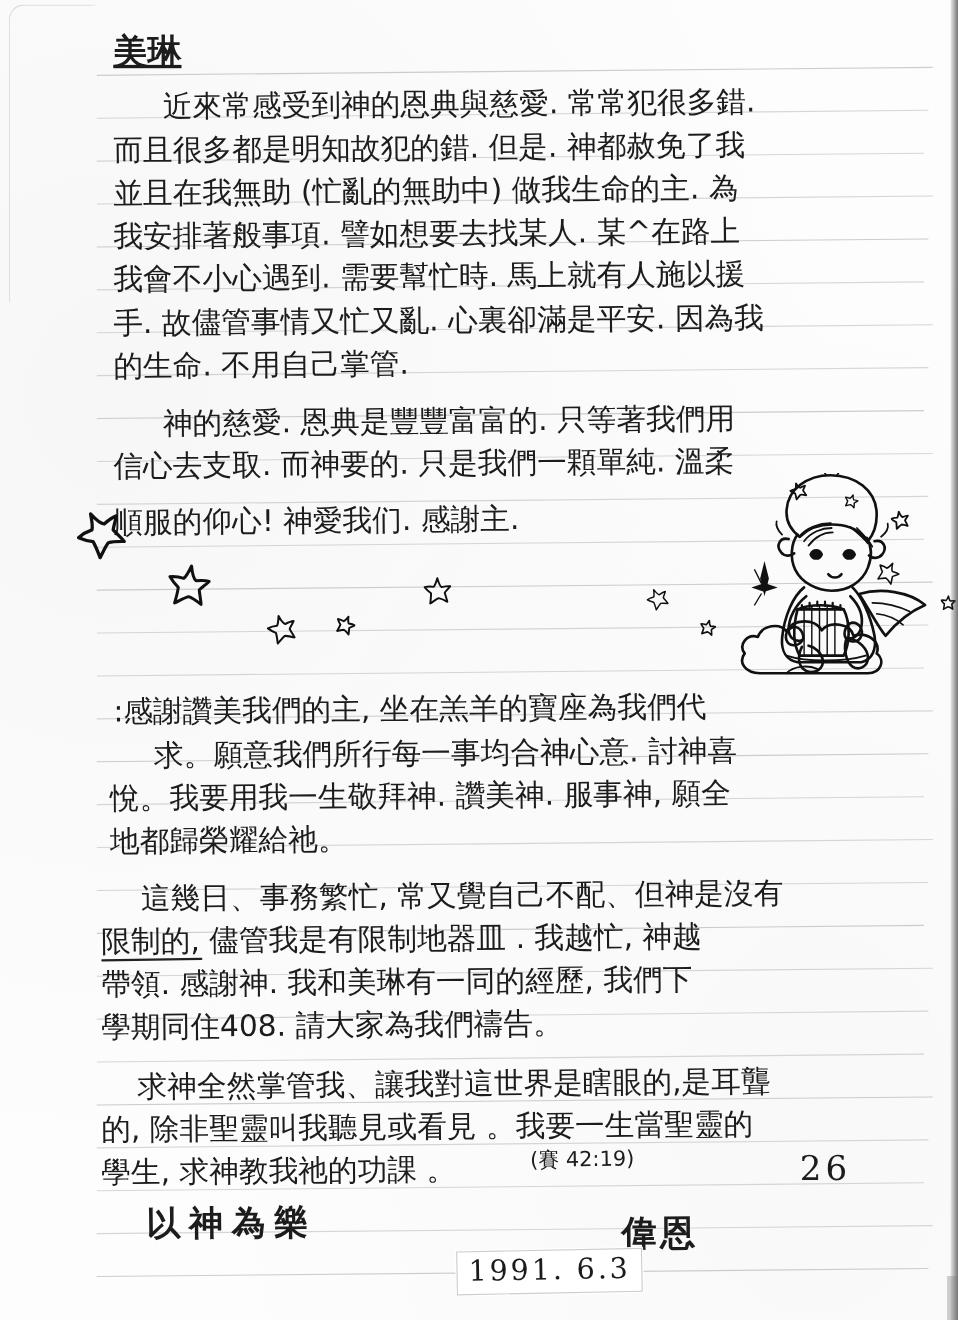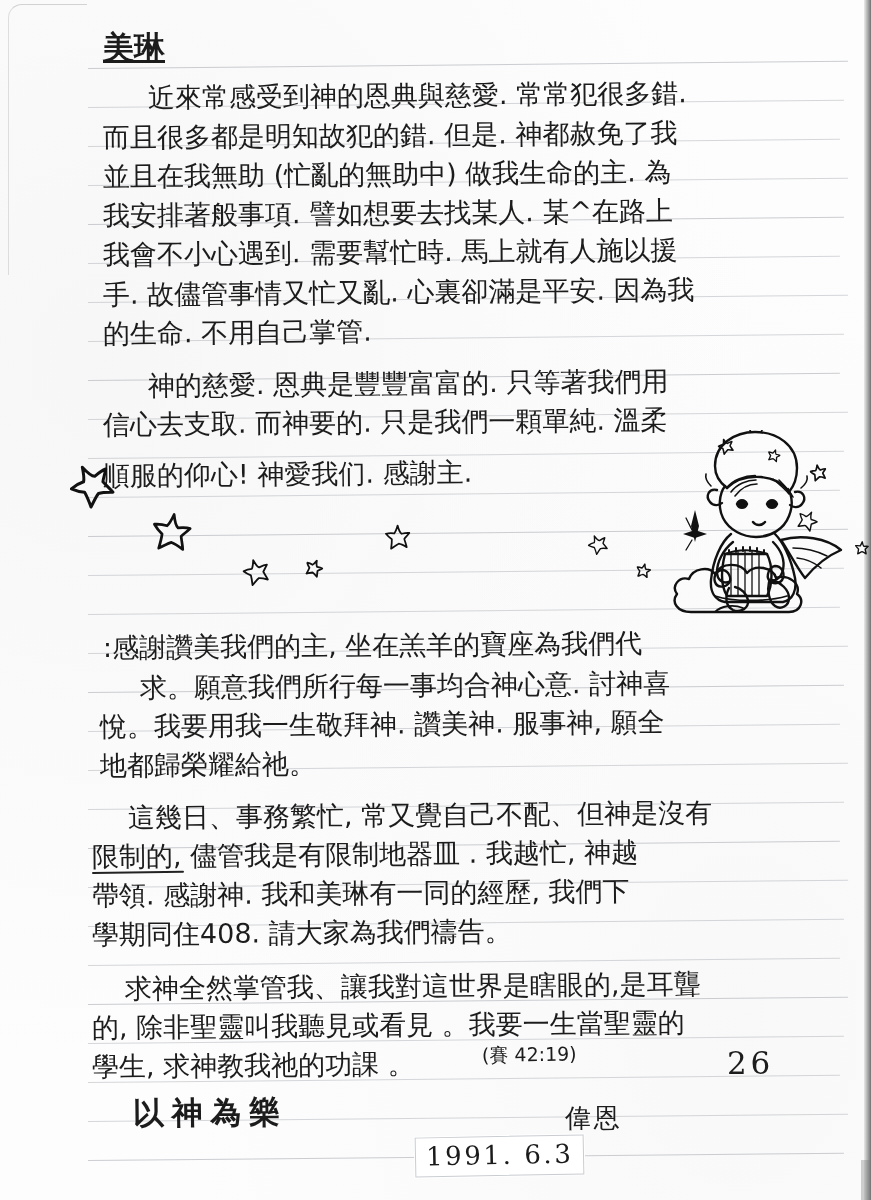--- a/index.html
+++ b/index.html
@@ -74,22 +74,22 @@
   .hw-salutation {
     font-size: 31px;
     font-weight: 700;
   }
   .hw-closing {
     font-size: 31px;
     font-weight: 600;
     letter-spacing: 0.25em;
   }
   .hw-signature {
-    font-size: 26px;
-    font-weight: 400;
+    font-size: 32px;
+    font-weight: 700;
     letter-spacing: 0.1em;
   }
   .hw-pageno {
     font-size: 31px;
     font-weight: 500;
     letter-spacing: 0.12em;
     font-family: "DejaVu Serif", "Liberation Serif", serif;
   }
   .hw-ref {
     font-size: 19px;

